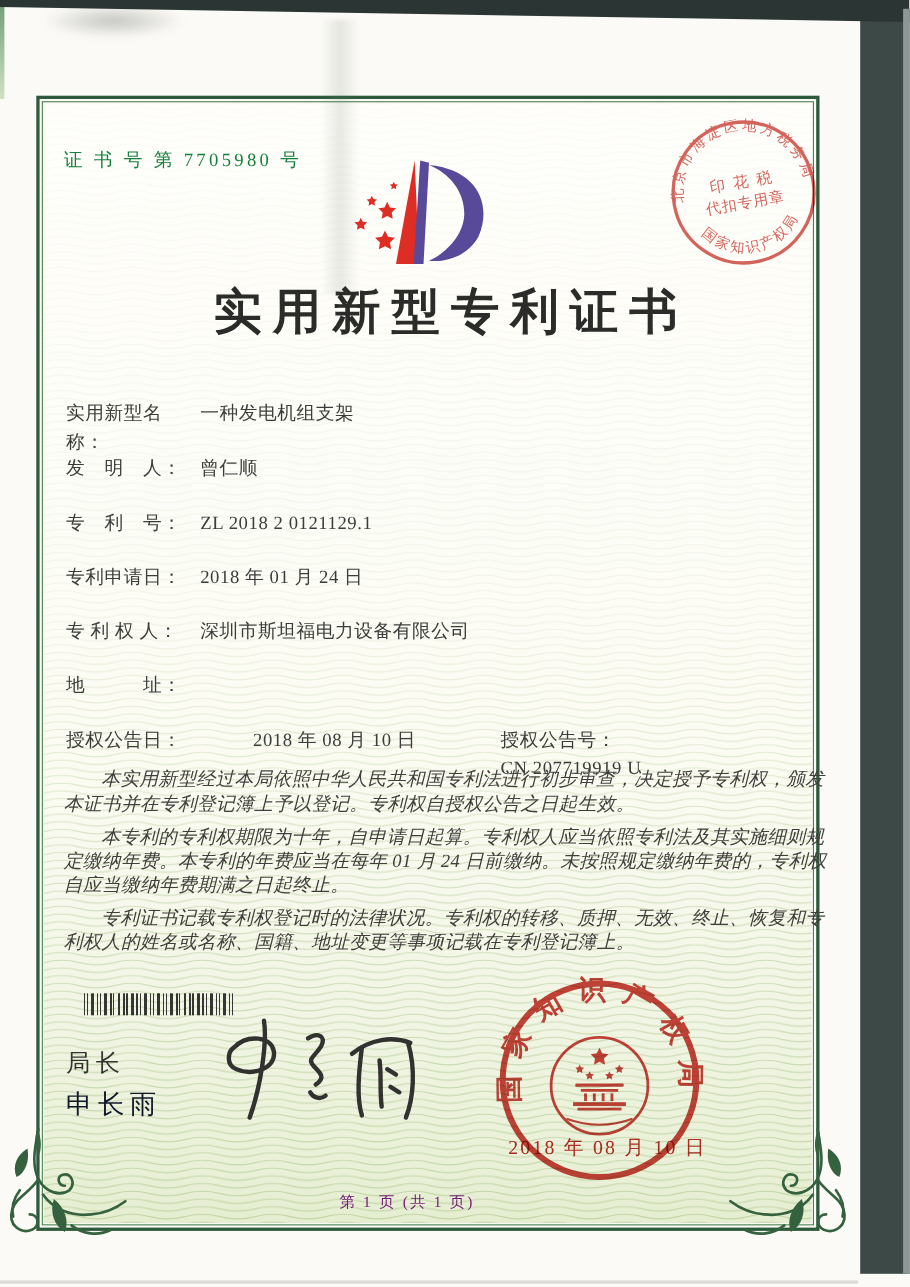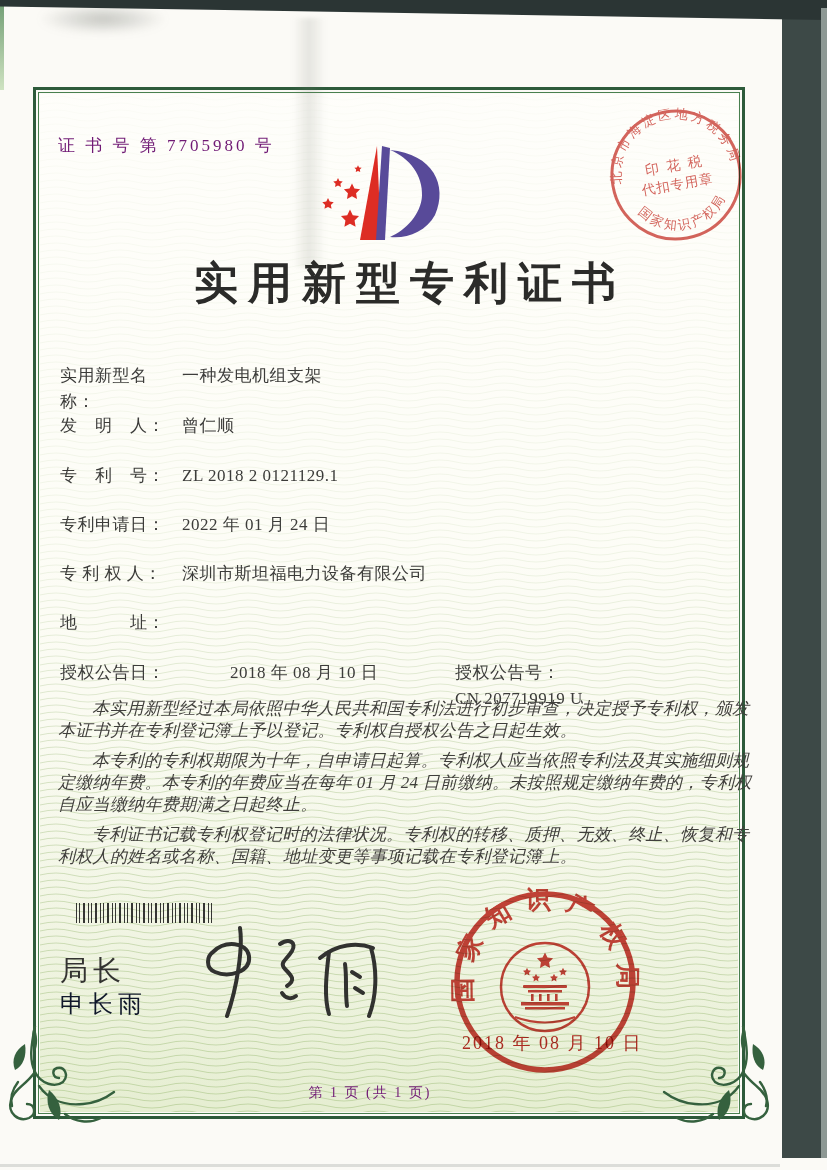--- a/index.html
+++ b/index.html
@@ -29,21 +29,21 @@
   .frame{left:33px;top:87px;width:712px;height:1032px;border:3px solid #2d5a3a;
          box-sizing:border-box;z-index:1;}
   .frame-inner{position:absolute;inset:2px;border:1px solid #49804f;}
   .guilloche{left:40px;top:94px;width:698px;height:1018px;z-index:0;}
 
   .flourish{width:116px;height:106px;z-index:2;}
   .flourish.bl{left:4px;top:1026px;}
   .flourish.br{left:658px;top:1026px;transform:scaleX(-1);}
 
   
-  .cert-no{left:58px;top:134px;font-size:17px;letter-spacing:3px;color:#701a75;z-index:2;}
+  .cert-no{left:58px;top:134px;font-size:17px;letter-spacing:3px;color:#15803d;z-index:2;}
   .logo{left:318px;top:140px;width:130px;height:114px;z-index:2;}
   .title{left:60px;top:254px;width:700px;text-align:center;font-size:44px;font-weight:600;
          letter-spacing:10px;color:#2b2b29;z-index:2;}
 
   .field-row{position:absolute;display:flex;font-size:17px;color:#3c3c3a;
              letter-spacing:.5px;line-height:26px;z-index:2;}
   .field-label{width:122px;flex:none;}
   .field-label.short{width:107px;}
   .field-value{white-space:pre-line;max-width:565px;}
   .fr1{left:60px;top:363px;} .fr2{left:60px;top:413px;} .fr3{left:60px;top:463px;}
@@ -51,21 +51,21 @@
   .fr7{left:60px;top:660px;gap:48px;} .fr8{left:455px;top:660px;flex-direction:column;}
 
   .paragraphs{left:58px;top:698px;width:702px;font-size:17px;font-style:italic;
               color:#403f3c;line-height:22px;z-index:2;}
   .paragraphs p{margin:0 0 8px 0;text-indent:2em;letter-spacing:.3px;}
 
   .barcode{left:76px;top:903px;width:136px;height:20px;opacity:.88;z-index:2;
      background:repeating-linear-gradient(90deg,#1c1c1c 0 1.5px,transparent 1.5px 3px,
         #1c1c1c 3px 4px,transparent 4px 7px,#1c1c1c 7px 9.5px,transparent 9.5px 12px);}
 
-  .director-label{left:60px;top:952px;font-size:28px;letter-spacing:5px;color:#333331;z-index:2;}
+  .director-label{left:60px;top:952px;font-size:22px;letter-spacing:5px;color:#333331;z-index:2;}
   .director-name{left:60px;top:988px;font-size:24px;letter-spacing:5px;color:#0f172a;z-index:2;}
   .signature{left:185px;top:918px;width:220px;height:108px;z-index:2;}
 
   .footer{left:20px;top:1084px;width:700px;text-align:center;font-size:14px;
           letter-spacing:2px;color:#701a75;z-index:2;}
 
   
   .seal-main{left:450px;top:887px;width:190px;height:190px;z-index:4;
              mix-blend-mode:multiply;opacity:.92;}
   .seal-date{left:462px;top:1031px;font-size:18px;letter-spacing:2px;color:#bc2e27;
@@ -168,21 +168,21 @@
 <div class="abs field-row fr2">
   <span class="field-label">发　明　人：</span>
   <span class="field-value">曾仁顺</span>
 </div>
 <div class="abs field-row fr3">
   <span class="field-label">专　利　号：</span>
   <span class="field-value">ZL 2018 2 0121129.1</span>
 </div>
 <div class="abs field-row fr4">
   <span class="field-label">专利申请日：</span>
-  <span class="field-value">2022 年 01 月 24 日</span>
+  <span class="field-value">2018 年 01 月 24 日</span>
 </div>
 <div class="abs field-row fr5">
   <span class="field-label">专 利 权 人：</span>
   <span class="field-value">深圳市斯坦福电力设备有限公司</span>
 </div>
 <div class="abs field-row fr6">
   <span class="field-label">地　　　址：</span>
 </div>
 <div class="abs field-row fr7">
   <span class="field-label">授权公告日：</span>

